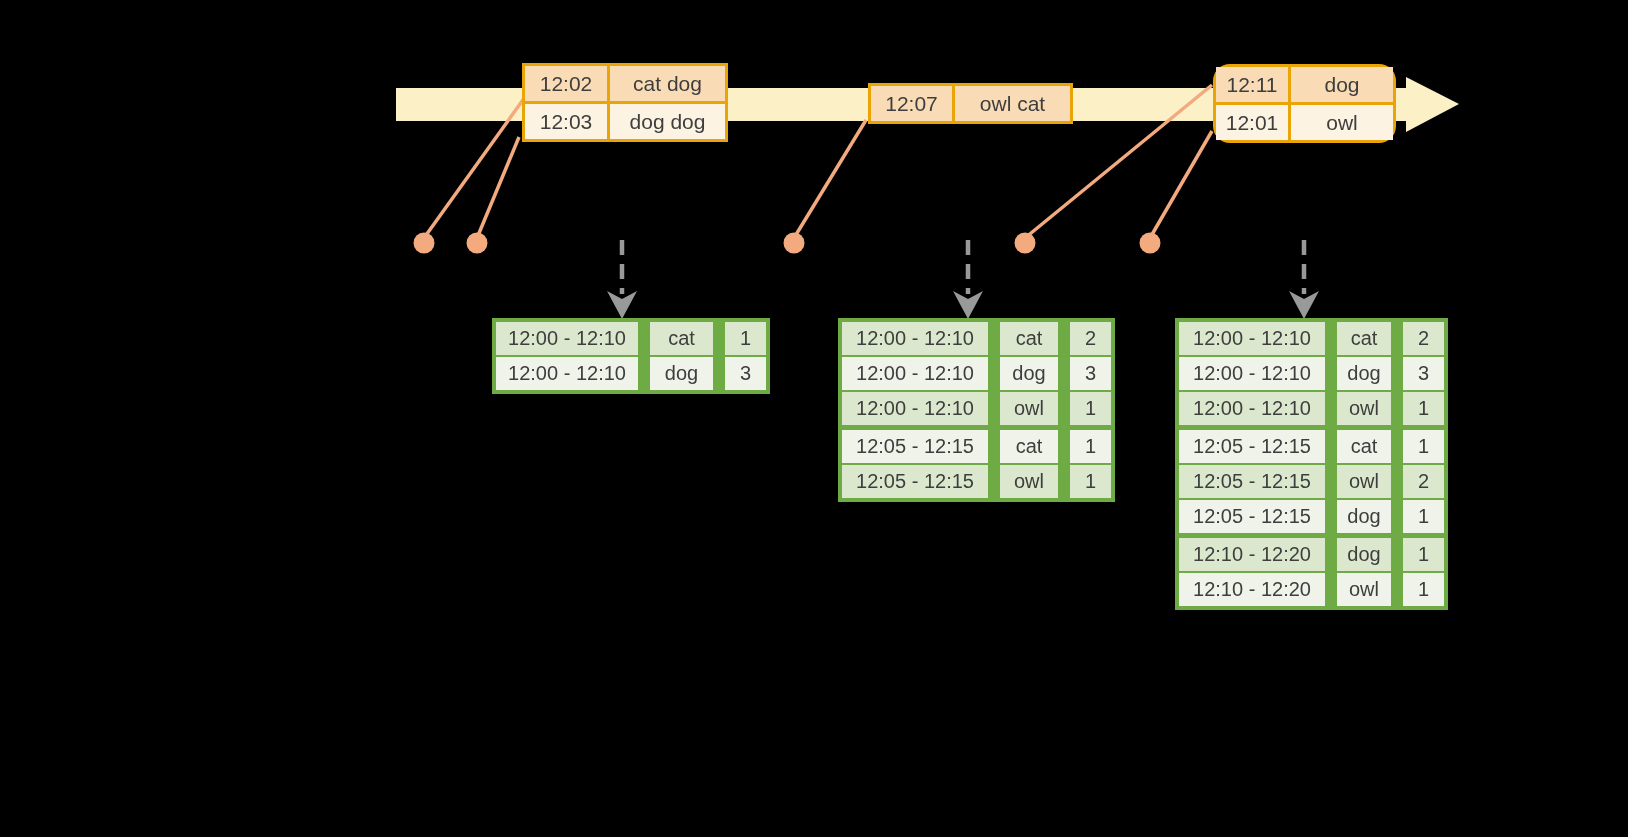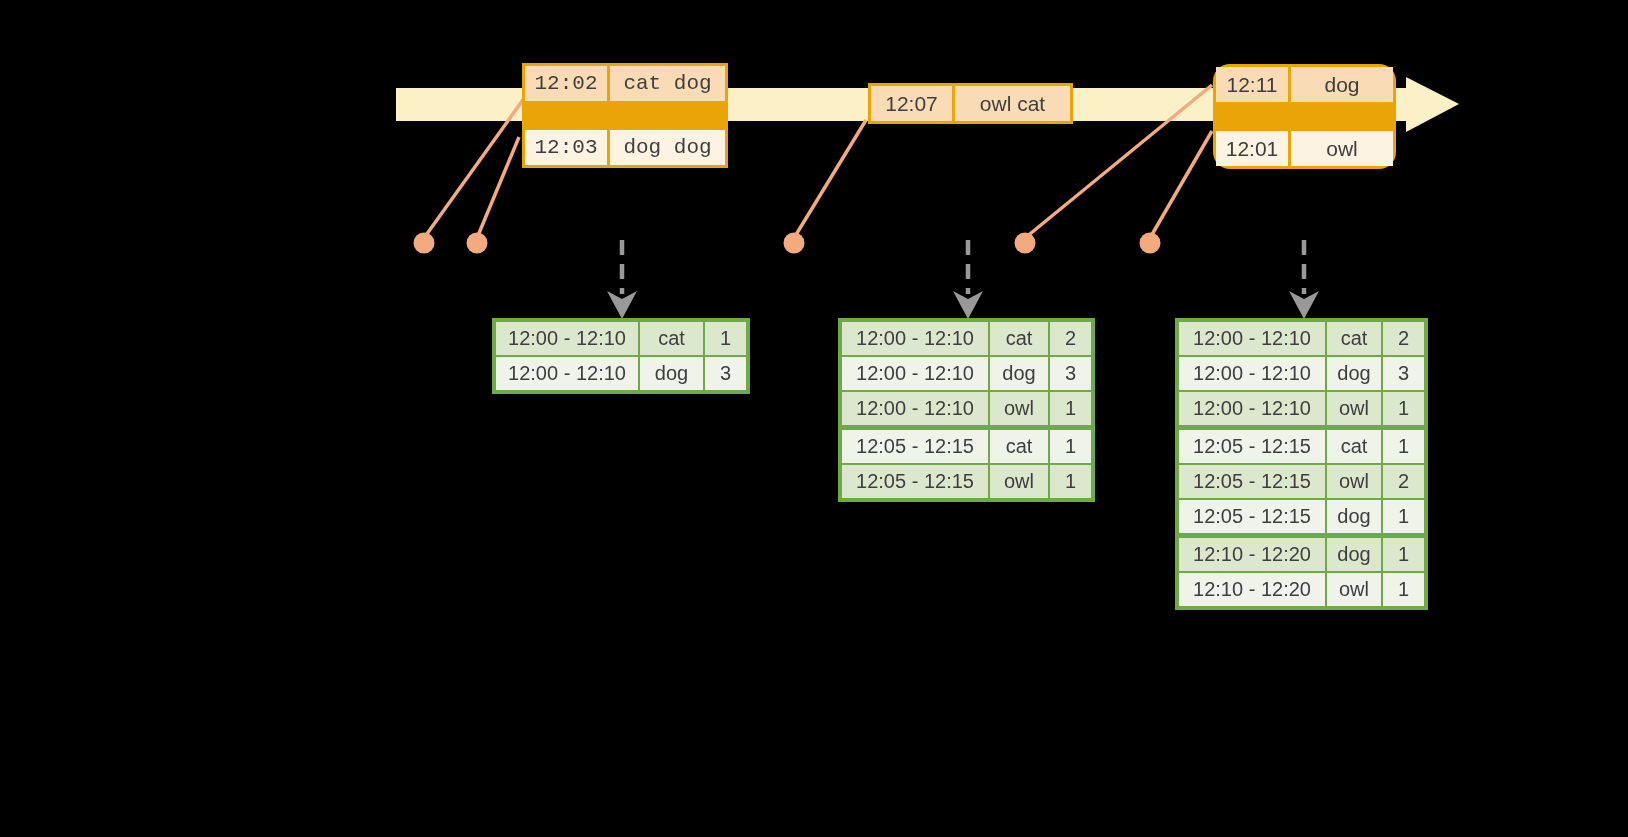--- a/index.html
+++ b/index.html
@@ -23,30 +23,30 @@
   
   .etable {
     position:absolute;
     display:grid; gap:3px;
     background:var(--event-border,#e9a408);
     border:3px solid var(--event-border,#e9a408);
   }
   .ecell { display:flex; align-items:center; justify-content:center;
            height:35px; font-size:21px; }
   .ed { background:var(--event-row-dark,#f9dcb5); }
-  .el { background:var(--event-row-light,#fcf3e3);margin-top:26px; }
+  .el { background:var(--event-row-light,#fcf3e3); }
 
   
   .rtable {
     position:absolute;
     display:flex; flex-direction:column; gap:2px;
     background:var(--result-border,#6fab44);
     border:4px solid var(--result-border,#6fab44);
   }
-  .rrow { display:grid; column-gap:2px; }
+  .rrow { display:grid; column-gap:12px; }
   .rrow.sep { margin-top:3px; }
   .rt1 .rrow { grid-template-columns:142px 63px 41px; }
   .rt2 .rrow { grid-template-columns:146px 58px 41px; }
   .rt3 .rrow { grid-template-columns:146px 54px 41px; }
   .rcell { display:flex; align-items:center; justify-content:center;
            height:33px; font-size:20px; }
   .d { background:var(--result-row-dark,#dce8ce); }
   .l { background:var(--result-row-light,#eff3ea); }
 </style>
 </head>
@@ -79,21 +79,21 @@
     <g>
       <line class="trig" x1="968" y1="240" x2="968" y2="294"></line>
       <polygon class="trighead" points="953,291 968,319 983,291 968,299"></polygon>
     </g>
     <g>
       <line class="trig" x1="1304" y1="240" x2="1304" y2="294"></line>
       <polygon class="trighead" points="1289,291 1304,319 1319,291 1304,299"></polygon>
     </g>
   </svg>
 
-  <div class="etable" style="left:522px; top:63px; grid-template-columns:82px 115px;font-family:Liberation Mono, monospace;">
+  <div class="etable" style="left:522px; top:63px; grid-template-columns:82px 115px;">
     <div class="ecell ed">12:02</div>
     <div class="ecell ed">cat dog</div>
     <div class="ecell el">12:03</div>
     <div class="ecell el">dog dog</div>
   </div>
 
   <div class="etable" style="left:868px; top:83px; grid-template-columns:81px 115px;">
     <div class="ecell ed">12:07</div>
     <div class="ecell ed">owl cat</div>
   </div>

